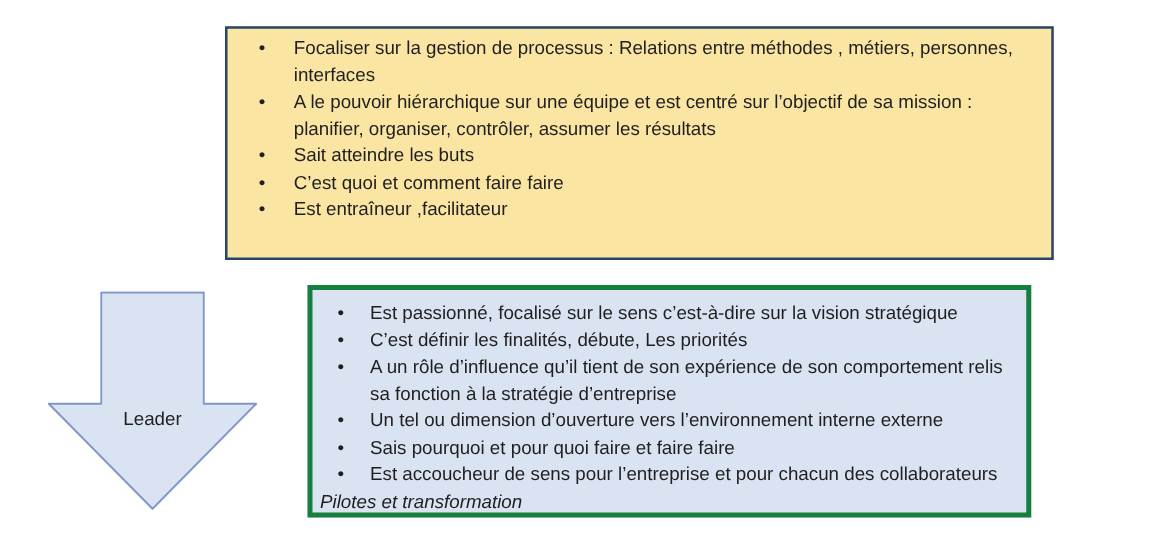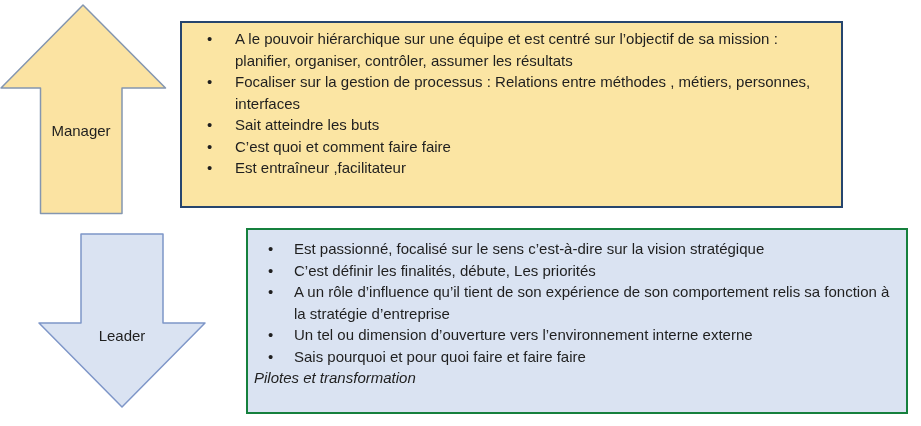--- a/index.html
+++ b/index.html
@@ -37,23 +37,23 @@
   }
   #manager-box {
     left: 180px; top: 21px;
     width: 663px; height: 187px;
     background: #FBE5A3;
     border: 2px solid #26456E;
     padding: 5px 10px 4px 8px;
   }
   #leader-box {
     left: 246px; top: 228px;
-    width: 662px; height: 186px;
+    width: 579px; height: 186px;
     background: #DAE3F2;
-    border: 2px solid #15803d;
+    border: 4px solid #15803d;
     padding: 8px 10px 4px 6px;
   }
   ul.bullet-list {
     list-style: none;
     margin: 0; padding: 0;
   }
   #manager-box li { position: relative; padding-left: 45px; }
   #manager-box li::before {
     content: "\2022";
     position: absolute; left: 17px; top: 0;
@@ -63,48 +63,43 @@
     content: "\2022";
     position: absolute; left: 14px; top: 0;
   }
   .footer-note { padding-left: 0px; font-style: italic; }
 </style>
 </head>
 <body>
 
 <div id="canvas">
 
-  <div class="arrow-wrap" id="up-arrow-wrap">
-    <svg width="167" height="211" viewBox="0 0 167 211">
-      <polygon points="83,1 165.5,84 122,84 122,209.5 40.5,209.5 40.5,84 1,84" fill="#FBE3A2" stroke="#8496B0" stroke-width="1.5" stroke-linejoin="round"></polygon>
-    </svg>
-    <div class="arrow-label" id="manager-label">Manager</div>
-  </div>
 
   <div class="points-box" id="manager-box">
     <ul class="bullet-list">
+      <li>Focaliser sur la gestion de processus : Relations entre méthodes , métiers, personnes, interfaces</li>
       <li>A le pouvoir hiérarchique sur une équipe et est centré sur l’objectif de sa mission : planifier, organiser, contrôler, assumer les résultats</li>
-      <li>Focaliser sur la gestion de processus : Relations entre méthodes , métiers, personnes, interfaces</li>
       <li>Sait atteindre les buts</li>
       <li>C’est quoi et comment faire faire</li>
       <li>Est entraîneur ,facilitateur</li>
     </ul>
   </div>
 
   <div class="arrow-wrap" id="down-arrow-wrap">
     <svg width="168" height="175" viewBox="0 0 168 175">
       <polygon points="43,1 125,1 125,90 167,90 84,174 1,90 43,90" fill="#DAE3F2" stroke="#7E96C8" stroke-width="1.5" stroke-linejoin="round"></polygon>
     </svg>
     <div class="arrow-label" id="leader-label">Leader</div>
   </div>
 
   <div class="points-box" id="leader-box">
     <ul class="bullet-list">
       <li>Est passionné, focalisé sur le sens c’est-à-dire sur la vision stratégique</li>
       <li>C’est définir les finalités, débute, Les priorités</li>
       <li>A un rôle d’influence qu’il tient de son expérience de son comportement relis sa fonction à la stratégie d’entreprise</li>
       <li>Un tel ou dimension d’ouverture vers l’environnement interne externe</li>
       <li>Sais pourquoi et pour quoi faire et faire faire</li>
+      <li>Est accoucheur de sens pour l’entreprise et pour chacun des collaborateurs</li>
     </ul>
     <div class="footer-note">Pilotes et transformation</div>
   </div>
 
 </div>
 
 </body></html>

